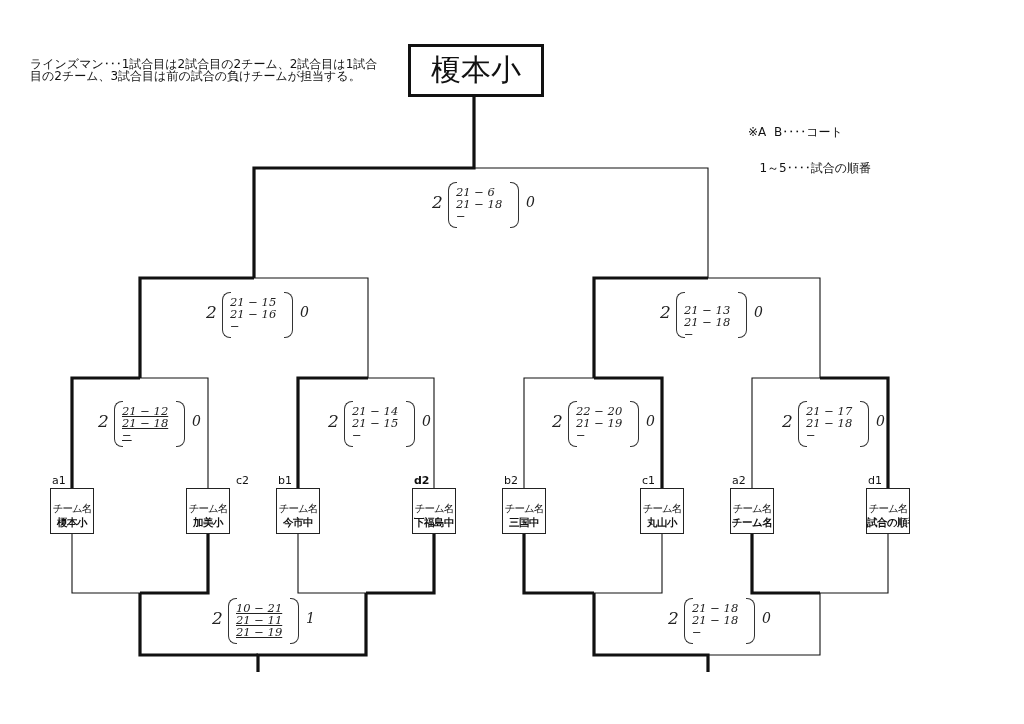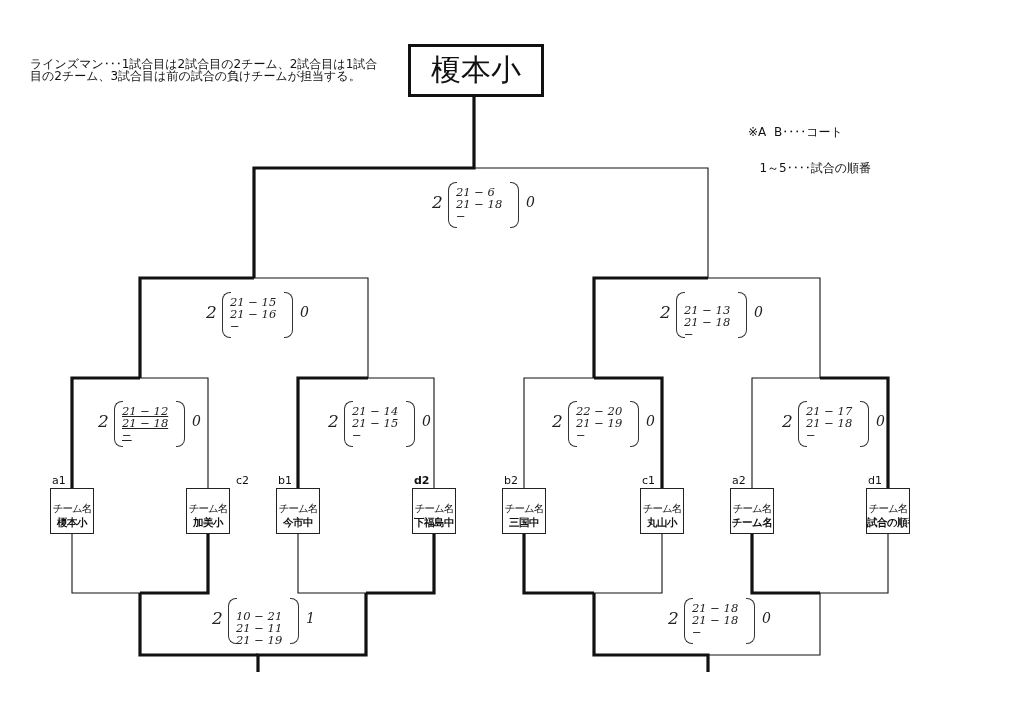--- a/index.html
+++ b/index.html
@@ -145,21 +145,21 @@
       <span class="bracket-l" style="left: 16px; height: 44px;"></span>
       <span class="games" style="left: 24px; top: 4px;">21 − 17
 21 − 18
 −</span>
       <span class="bracket-r" style="left: 78px; height: 44px;"></span>
       <span class="set-l" style="left: 94px; top: 12px;">0</span>
     </div>
     <div class="score" style="left: 212px; top: 598px;">
       <span class="set-w" style="left: 0px; top: 10px;">2</span>
       <span class="bracket-l" style="left: 16px; height: 44px;"></span>
-      <span class="games" style="left: 24px; top: 12px;">10 − 21
+      <span class="games" style="left: 24px; top: 4px; text-decoration: underline;">10 − 21
 21 − 11
 21 − 19</span>
       <span class="bracket-r" style="left: 78px; height: 44px;"></span>
       <span class="set-l" style="left: 94px; top: 12px;">1</span>
     </div>
     <div class="score" style="left: 668px; top: 598px;">
       <span class="set-w" style="left: 0px; top: 10px;">2</span>
       <span class="bracket-l" style="left: 16px; height: 44px;"></span>
       <span class="games" style="left: 24px; top: 4px;">21 − 18
 21 − 18

